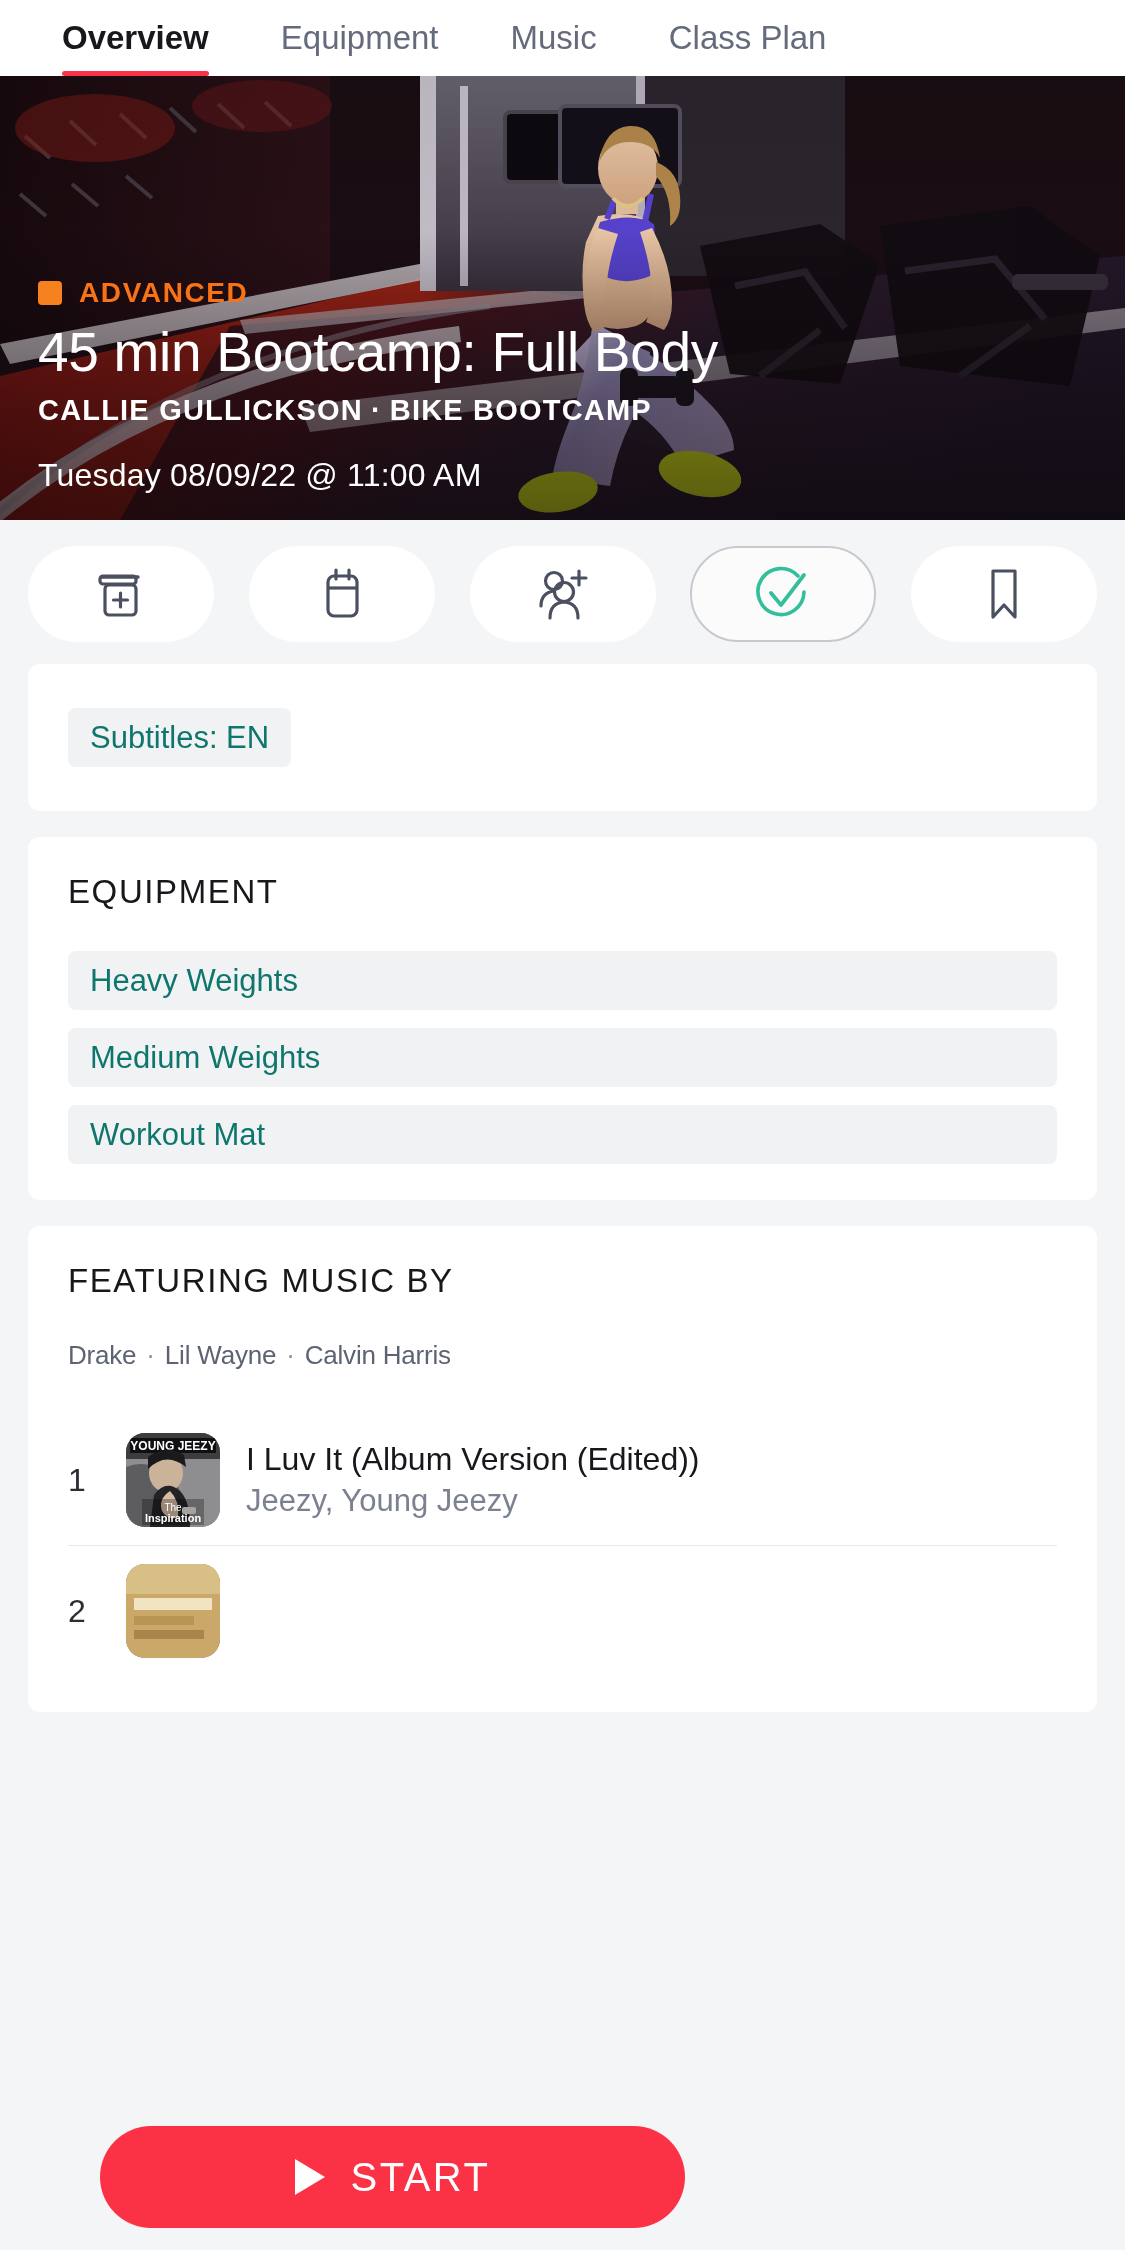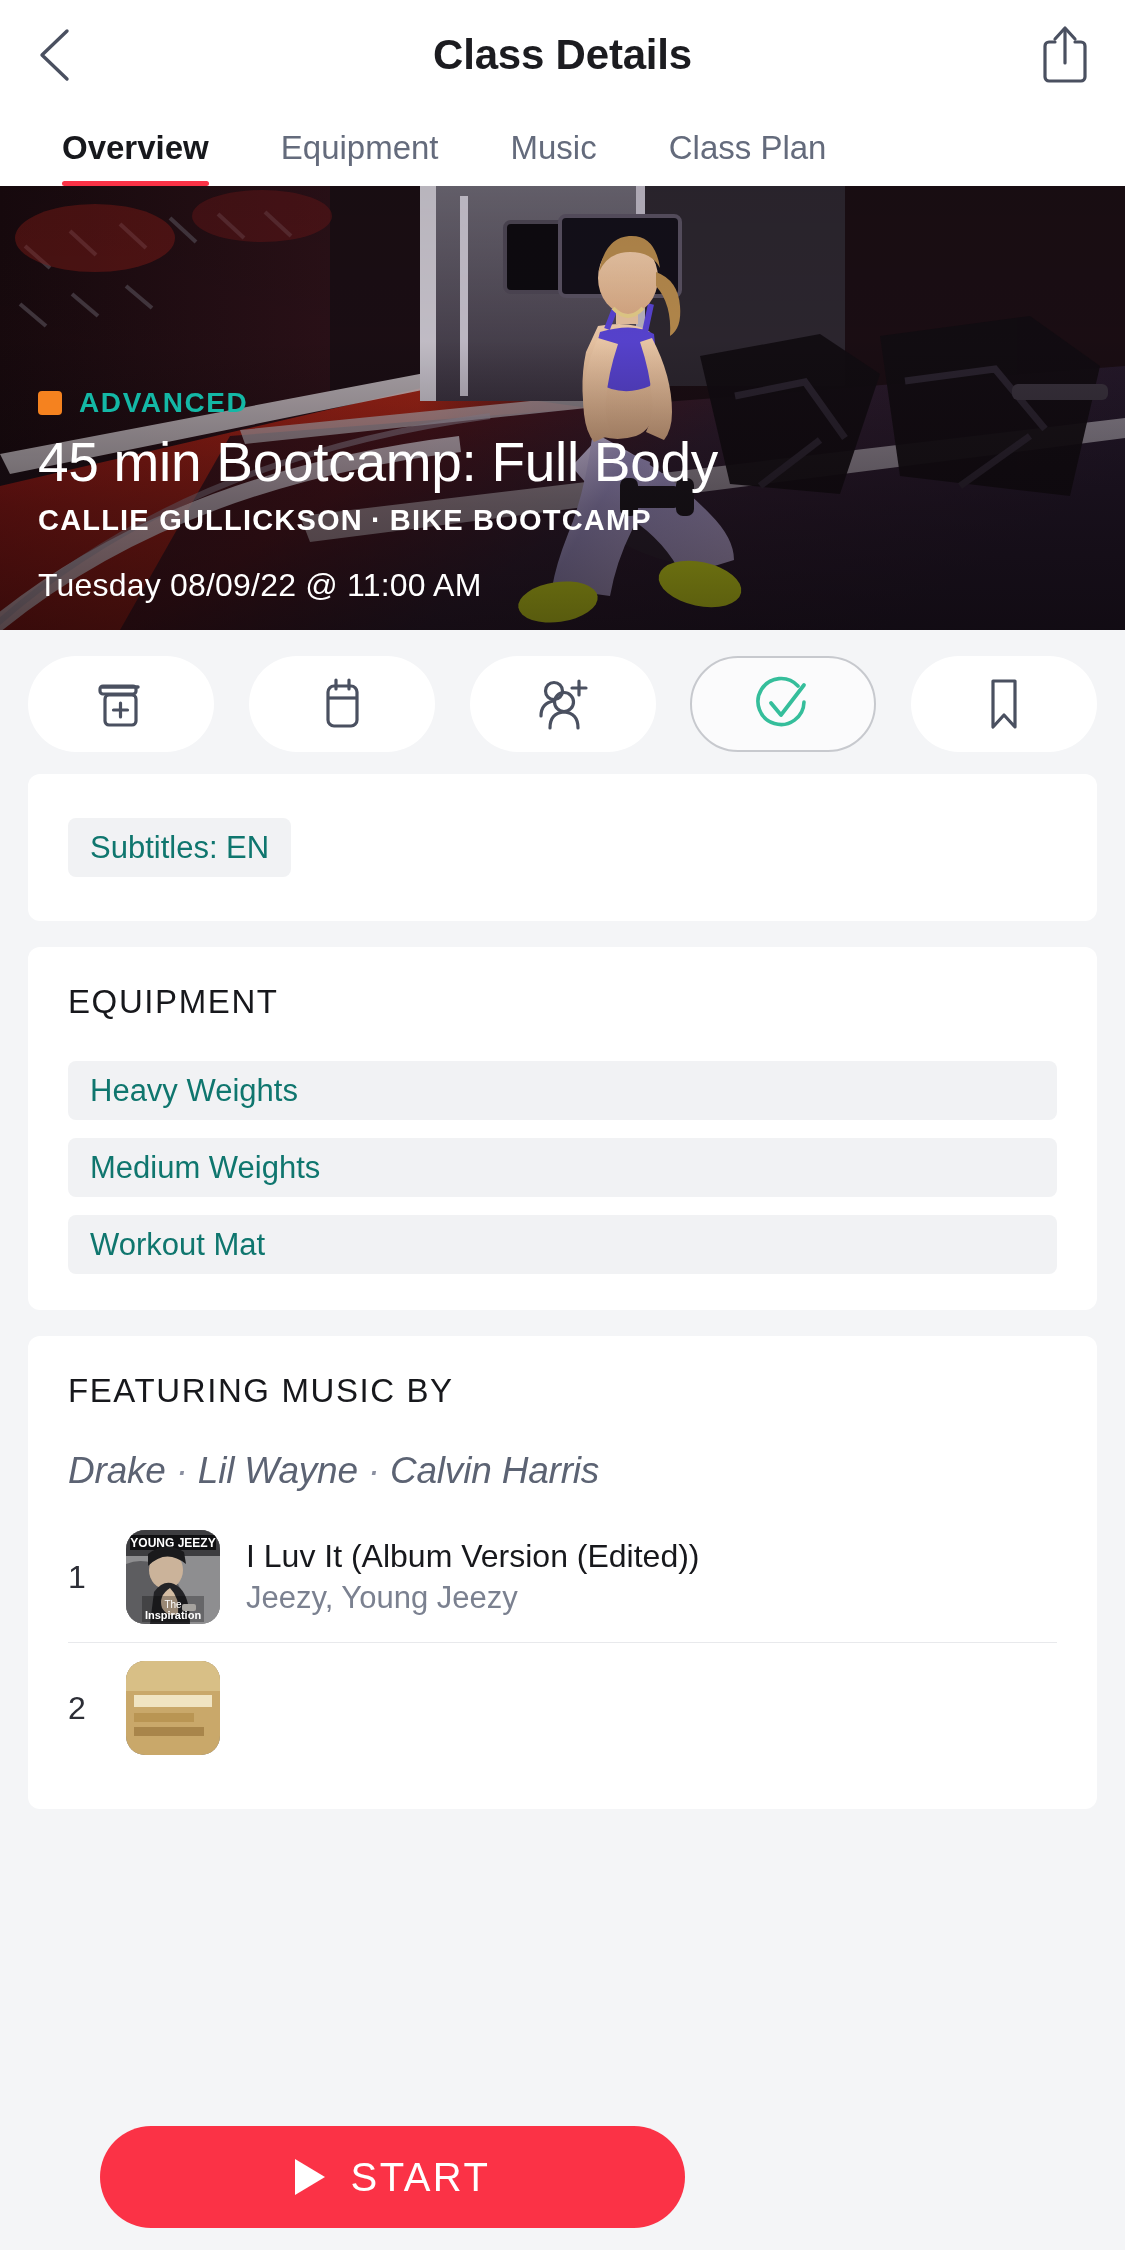--- a/index.html
+++ b/index.html
@@ -124,21 +124,21 @@
   .difficulty-dot {
     width: 24px; height: 24px;
     background: #f5821f;
     border-radius: 4px;
     flex: 0 0 auto;
   }
   .difficulty-label {
     font-size: 28px;
     font-weight: 700;
     letter-spacing: 1.6px;
-    color: #14b8a6;
+    color: #f97316;
   }
   .hero-title {
     font-size: 55px;
     font-weight: 400;
     color: #ffffff;
     letter-spacing: -0.3px;
     line-height: 1.15;
     margin-bottom: 10px;
   }
   .hero-sub {
@@ -199,25 +199,24 @@
   .section-head {
     font-size: 33px;
     font-weight: 400;
     letter-spacing: 1.6px;
     color: #17181c;
     margin-bottom: 40px;
   }
   .chip-row { display: flex; gap: 18px; flex-wrap: wrap; flex-direction: column; }
 
   .artists {
-    font-size: 37px;
+    font-size: 26px;
     color: #5c6373;
-    margin-bottom: 20px;
+    margin-bottom: 44px;
     letter-spacing: -0.2px;
-    font-style: italic;
   }
   .artists .sep { margin: 0 10px; color: #8b90a0; }
 
   .track {
     display: flex;
     align-items: center;
     gap: 26px;
     padding: 18px 0;
     border-bottom: 1px solid #e8e9ec;
   }
@@ -278,35 +277,20 @@
     border-left: 30px solid #ffffff;
     border-top: 18px solid transparent;
     border-bottom: 18px solid transparent;
   }
 </style>
 </head>
 <body>
 
 <div id="app">
 
-  <div class="navbar">
-    <div class="nav-back">
-      <svg width="34" height="54" viewBox="0 0 34 54">
-        <path d="M30 3 L5 27 L30 51" fill="none" stroke="#4a5060" stroke-width="3.4" stroke-linecap="round" stroke-linejoin="round"></path>
-      </svg>
-    </div>
-    <div class="nav-title">Class Details</div>
-    <div class="nav-share">
-      <svg width="50" height="60" viewBox="0 0 50 60">
-        <path d="M15 17 H9 a4 4 0 0 0 -4 4 V52 a4 4 0 0 0 4 4 H41 a4 4 0 0 0 4 -4 V21 a4 4 0 0 0 -4 -4 H35" fill="none" stroke="#4a5060" stroke-width="3.2" stroke-linecap="round" stroke-linejoin="round"></path>
-        <path d="M25 38 V4" fill="none" stroke="#4a5060" stroke-width="3.2" stroke-linecap="round"></path>
-        <path d="M15 14 L25 3 L35 14" fill="none" stroke="#4a5060" stroke-width="3.2" stroke-linecap="round" stroke-linejoin="round"></path>
-      </svg>
-    </div>
-  </div>
 
   <div class="tabs">
     <div class="tab active">Overview</div>
     <div class="tab">Equipment</div>
     <div class="tab">Music</div>
     <div class="tab">Class Plan</div>
   </div>
 
   <div class="hero">
     <svg class="hero-bg" width="1125" height="444" viewBox="0 0 1125 444" preserveAspectRatio="none">

